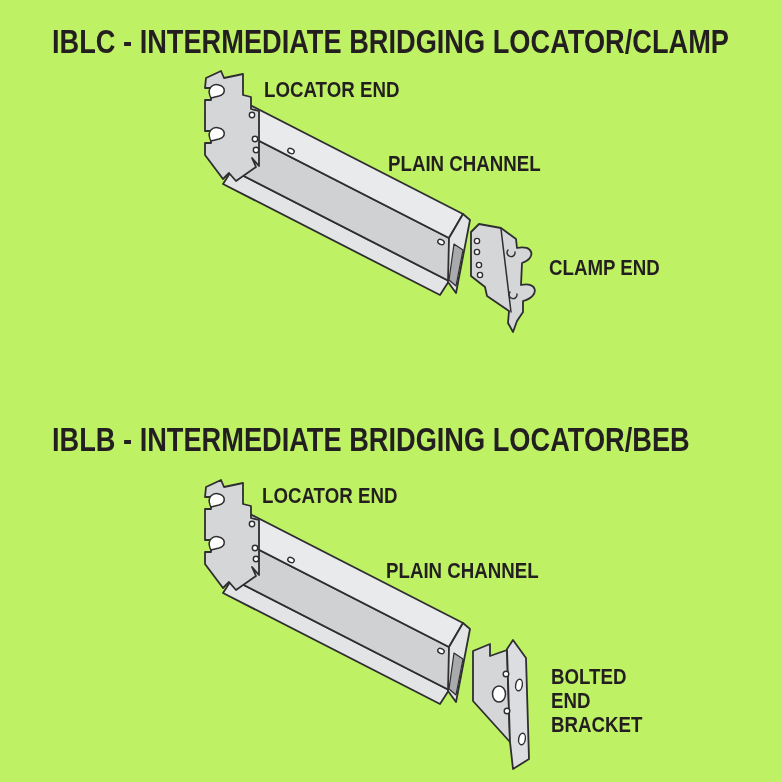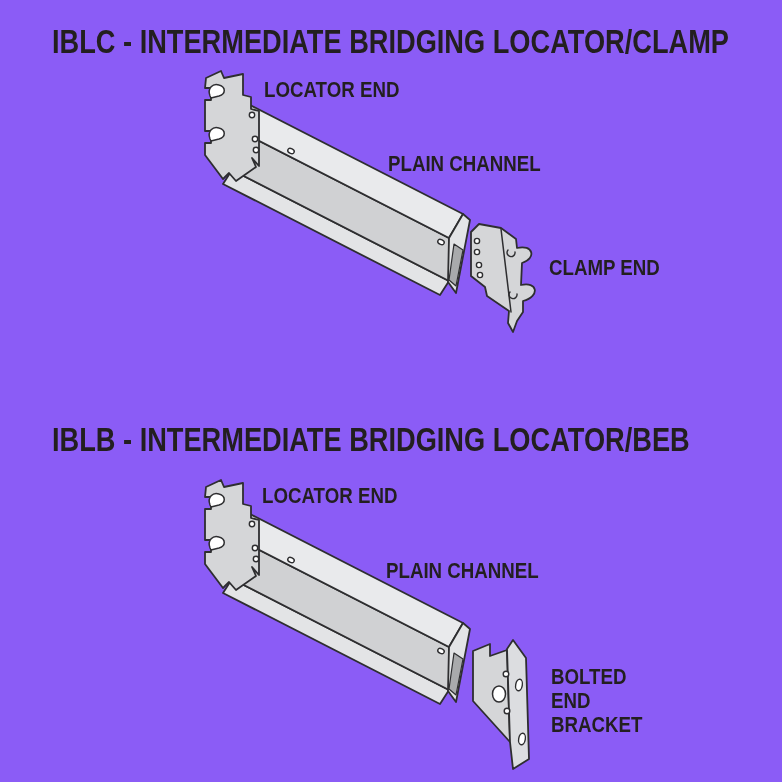--- a/index.html
+++ b/index.html
@@ -1,17 +1,17 @@
 <!DOCTYPE html>
 <html><head>
 <meta charset="utf-8">
 <style>
   html,body{margin:0;padding:0;background:#ffffff;}
   .canvas{
-    position:relative;width:782px;height:782px;background:#8b5cf6;
+    position:relative;width:782px;height:782px;background:#bef264;
     font-family:"Liberation Sans",sans-serif;overflow:hidden;
     --c-outline:#2e2e30; --c-text:#231f20;
     --c-plate:#d5d6d8; --c-flange:#e9eaec; --c-web:#d0d1d3;
     --c-lip:#e3e4e6; --c-inner:#a9aaac; --c-flange2:#dcdde0;
   }
   .diagram-svg{position:absolute;left:0;top:0;}
   .ttl{
     position:absolute;font-weight:bold;font-size:34px;color:var(--c-text);
     white-space:nowrap;transform:scaleX(.80);transform-origin:0 0;
     letter-spacing:0;

